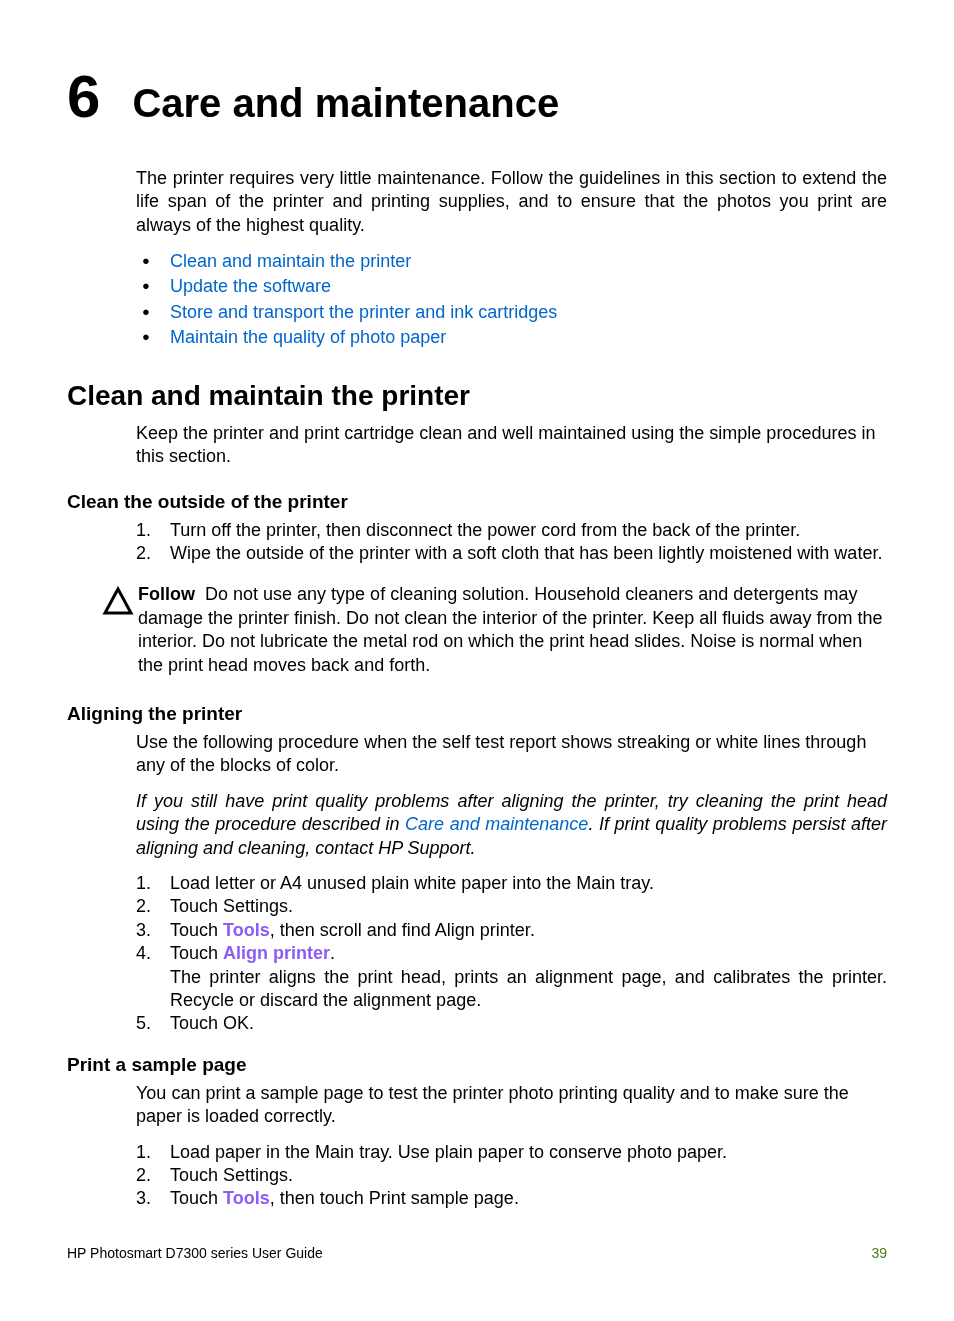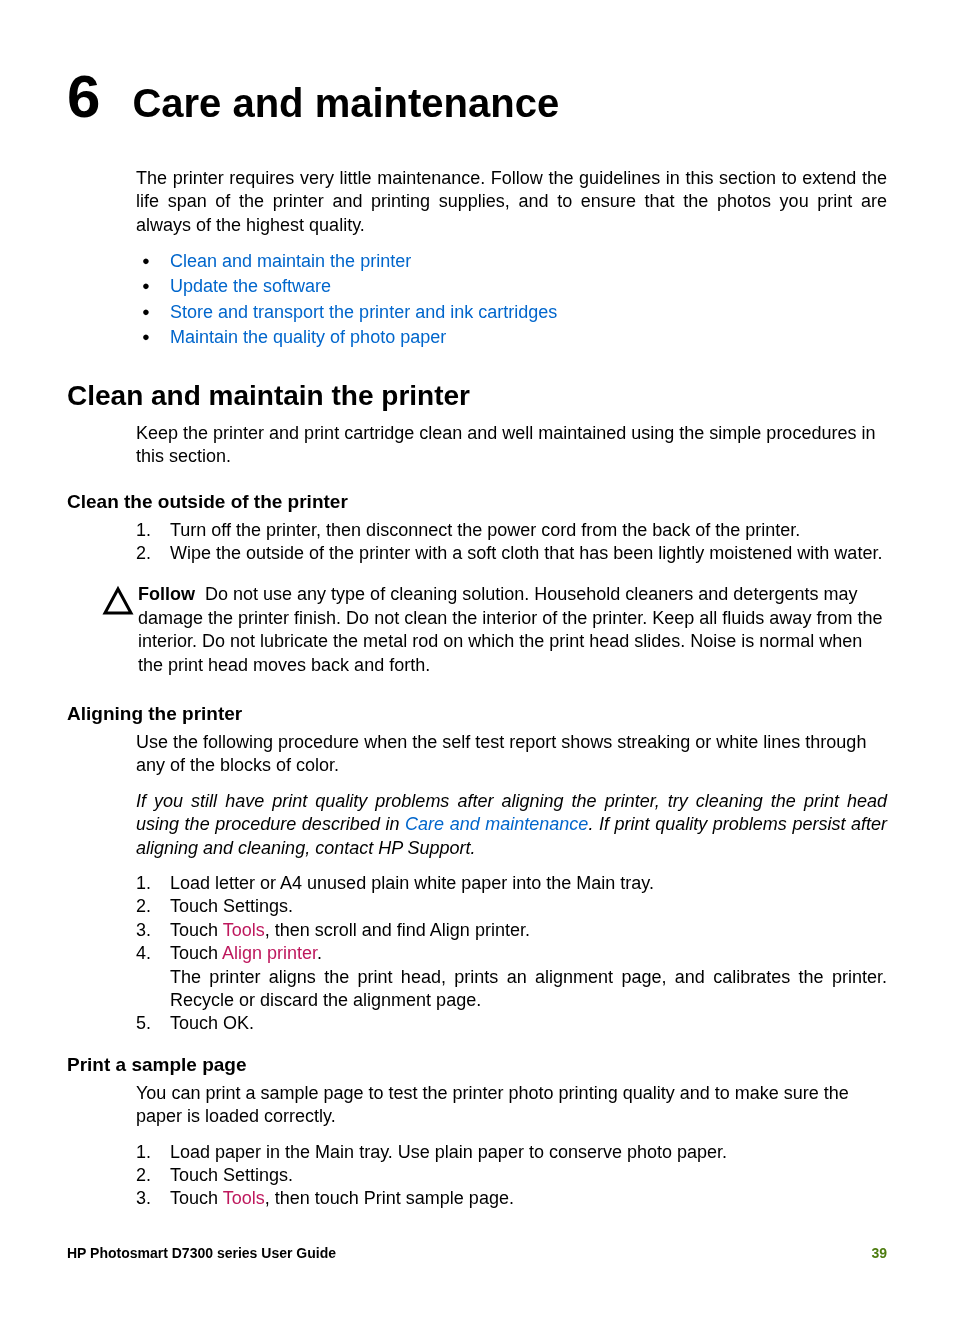--- a/index.html
+++ b/index.html
@@ -112,35 +112,35 @@
       font-size: 18px;
       line-height: 1.3;
     }
     .caution-label {
       font-weight: bold;
     }
     .para-block {
       margin-bottom: 12px;
     }
     .gray-text {
-      color: #be185d;
-      font-weight: normal;
+      color: #8b5cf6;
+      font-weight: bold;
     }
     .bold-text {
       font-weight: normal;
     }
     .footer {
       position: absolute;
       bottom: 60px;
       left: 67px;
       right: 67px;
       display: flex;
       justify-content: space-between;
       font-size: 14px;
-      font-weight: bold;
+      font-weight: normal;
     }
     .page-num {
       color: #4d7c0f;
     }
     .inline-link {
       color: #0066cc;
     }
   </style>
 </head>
 <body>

